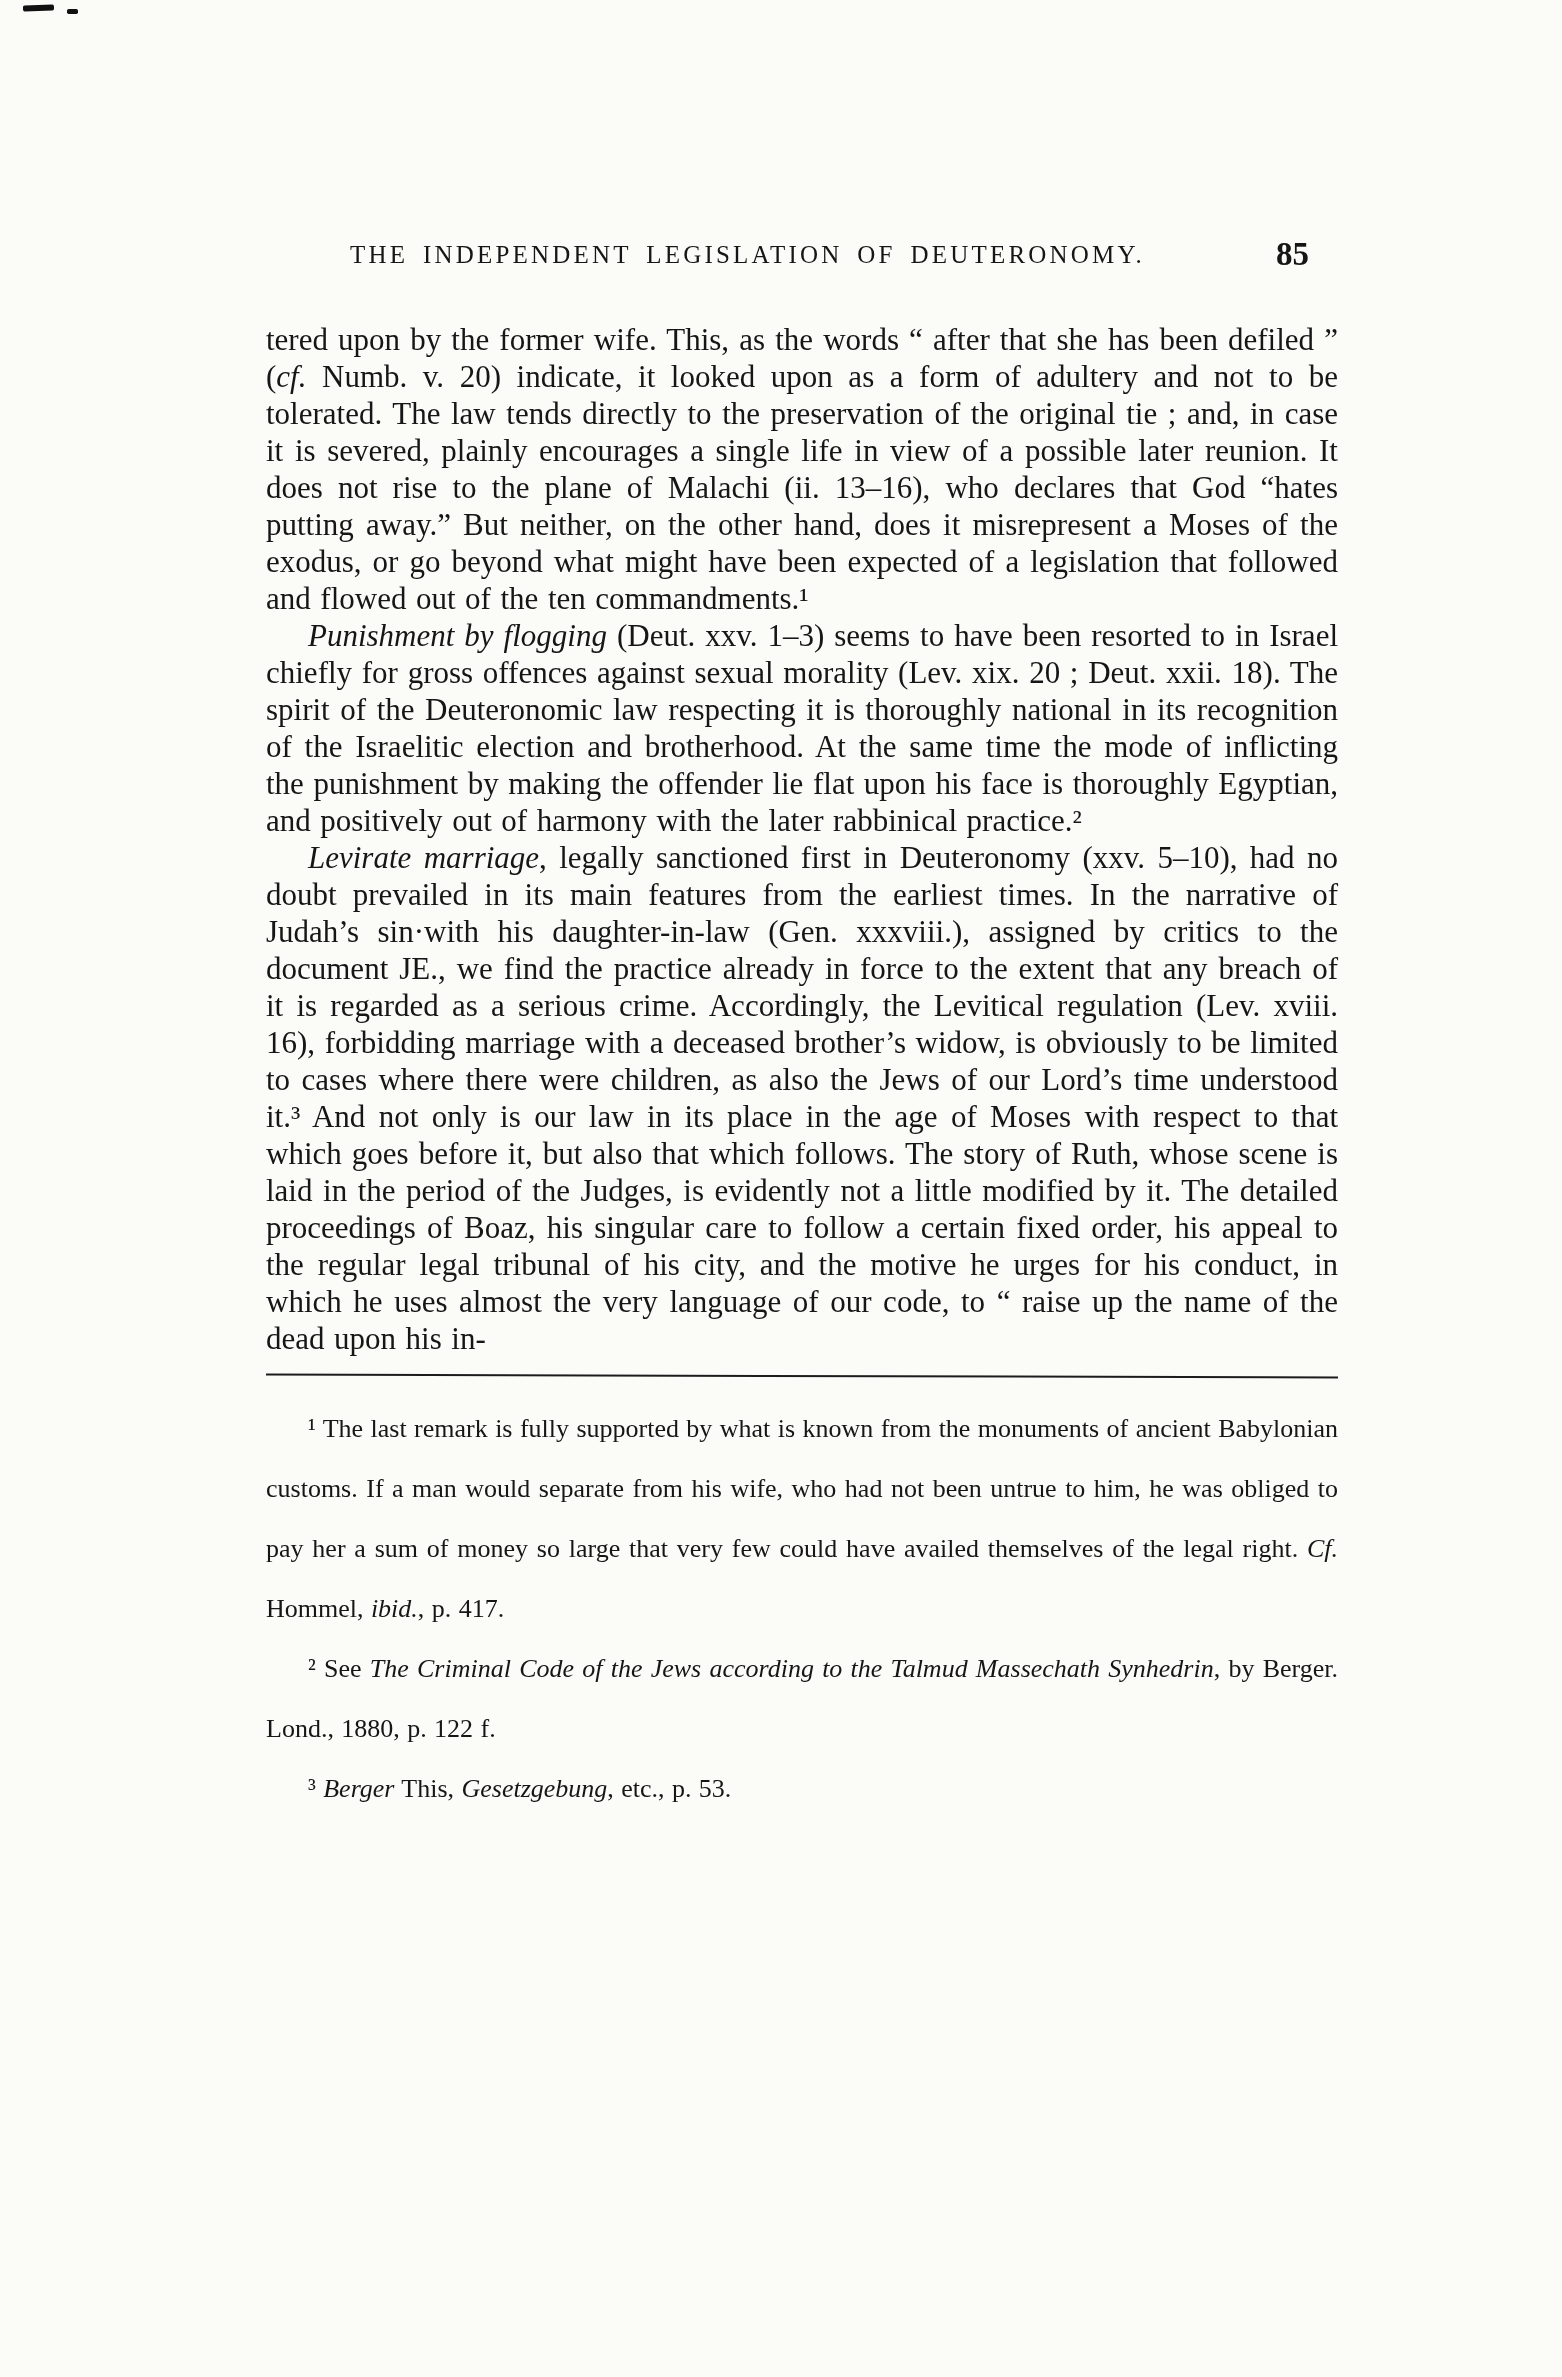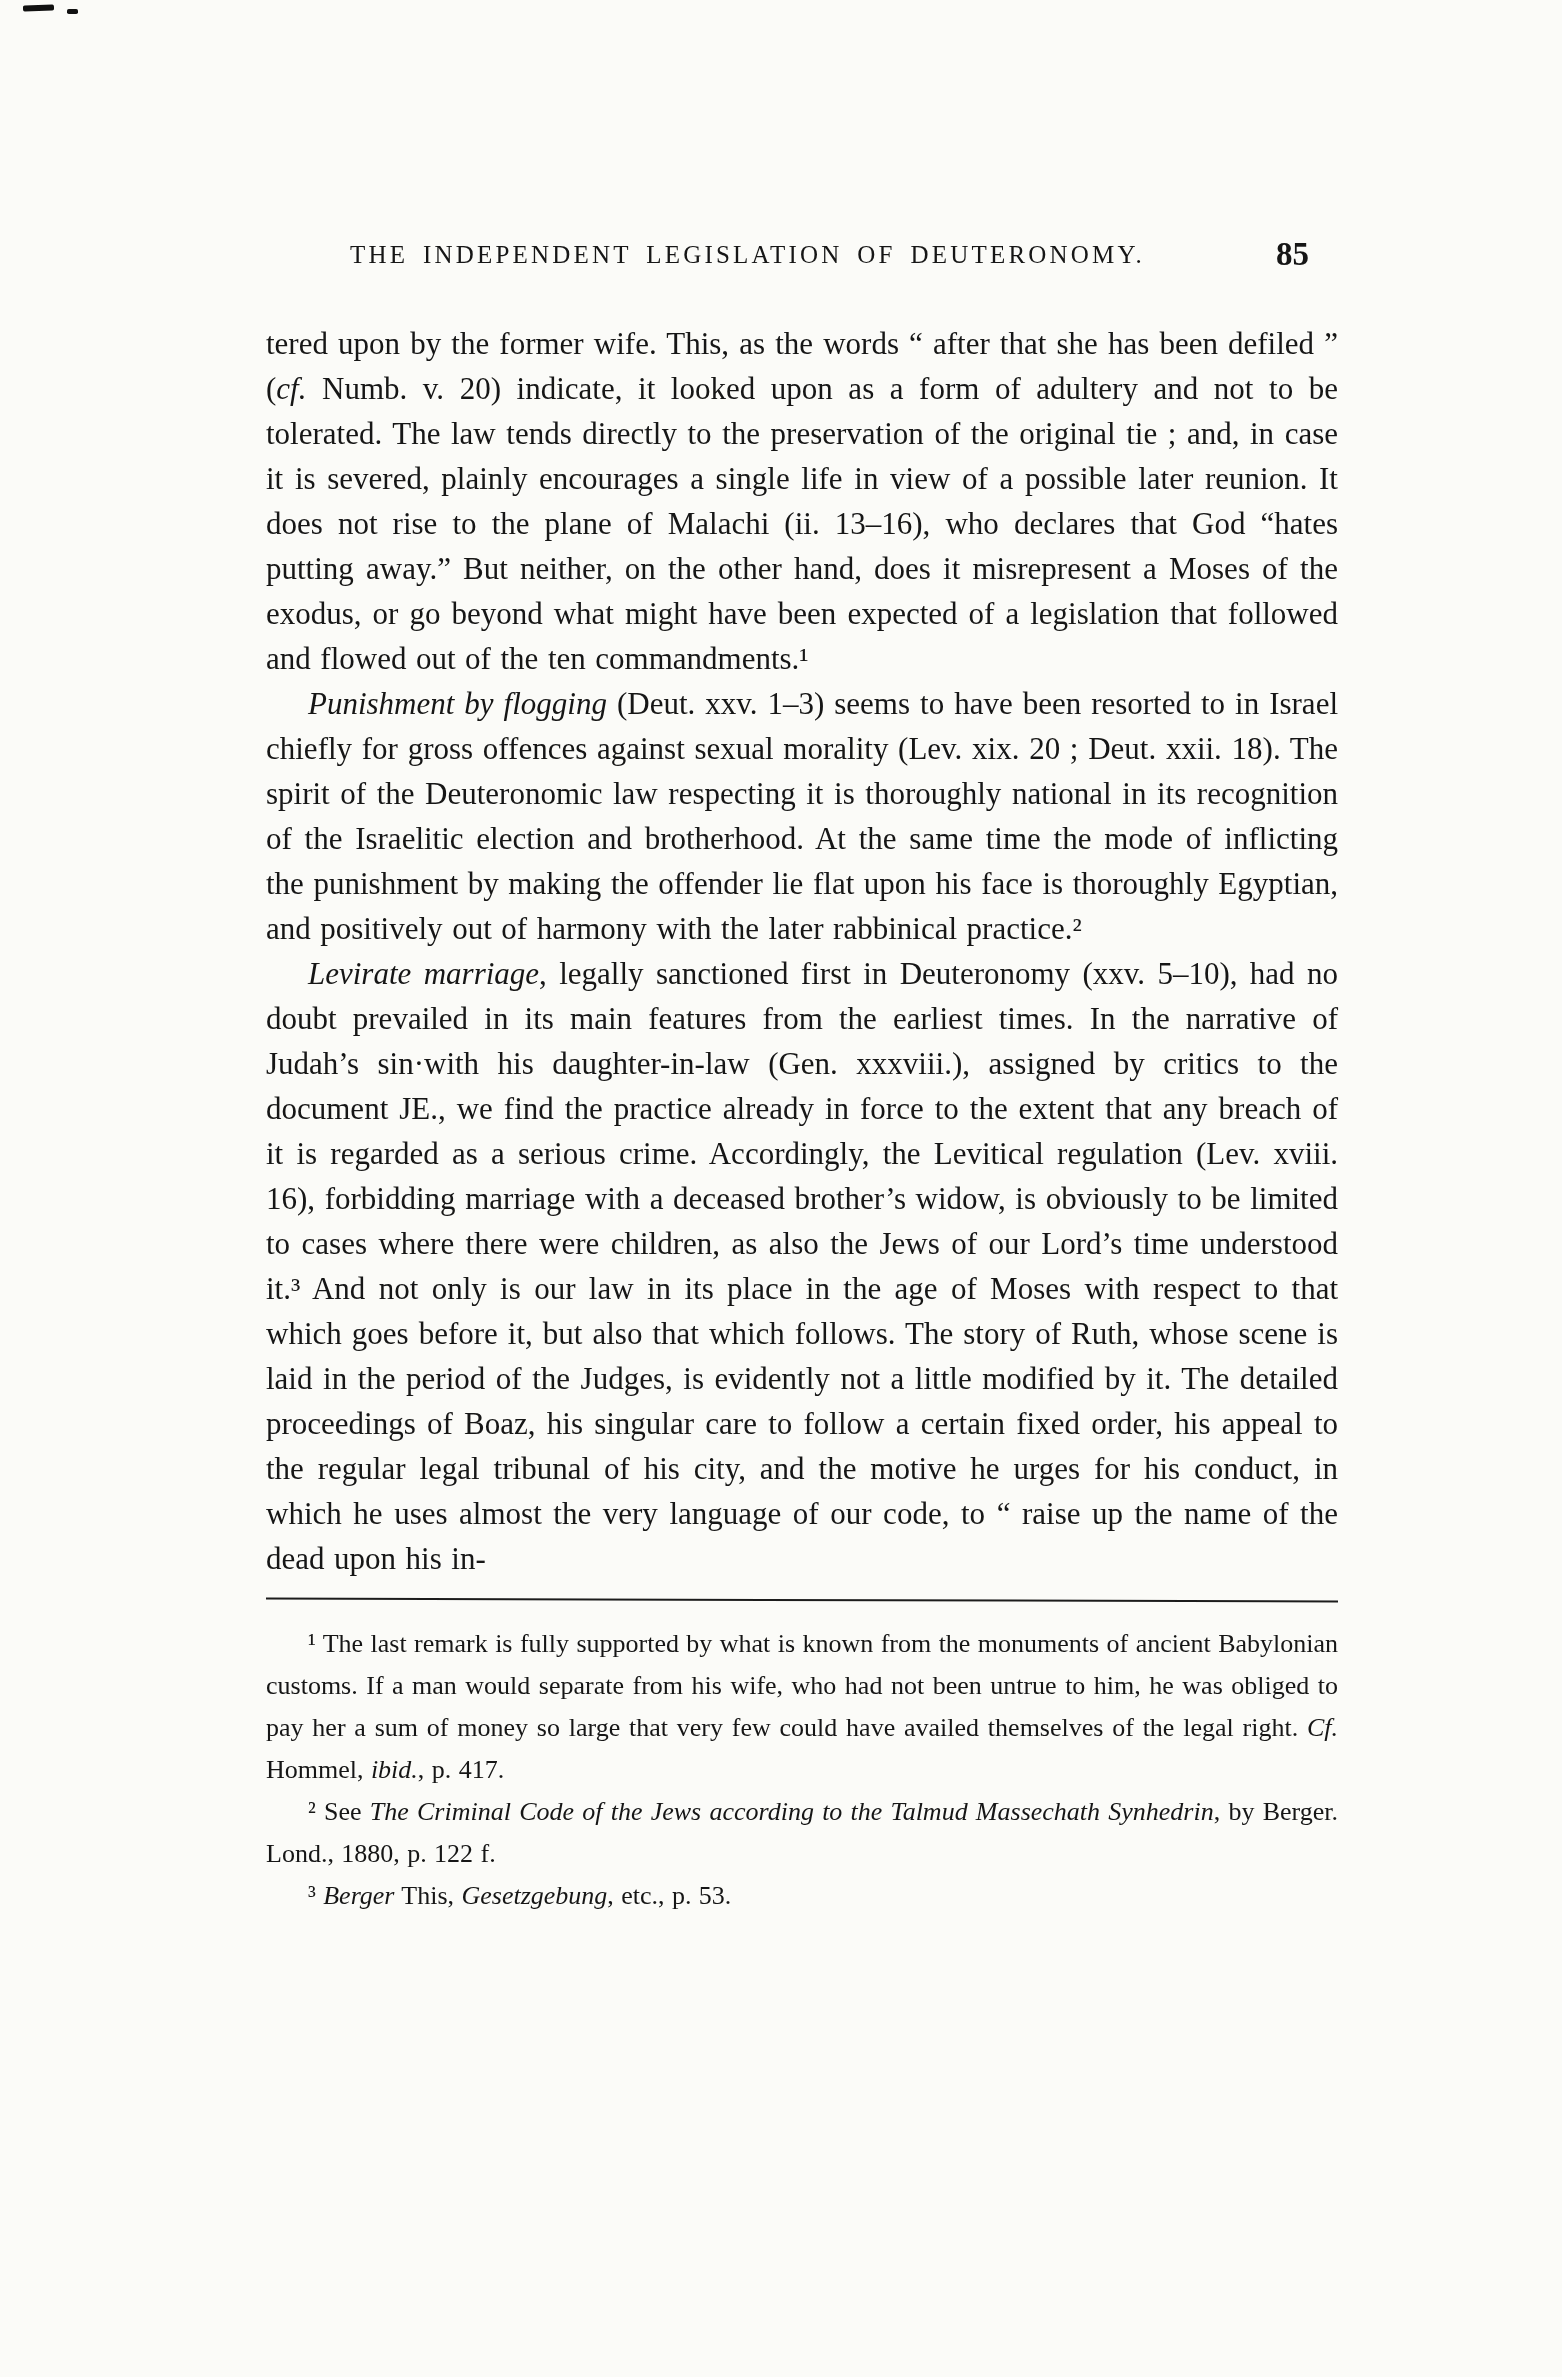--- a/index.html
+++ b/index.html
@@ -51,36 +51,36 @@
   .page-number {
     position: absolute;
     right: 29px;
     top: -5.4px;
     font-size: 33px;
     font-weight: bold;
   }
   .body-text p.para {
     margin: 0;
     font-size: 31px;
-    line-height: 45px;
+    line-height: 37px;
     text-align: justify;
     word-spacing: 1.8px;
   }
   .body-text p.para.indent { text-indent: 42px; }
   .footnote-rule {
     border: none;
     border-top: 2.7px solid #1c1c1c;
     margin: 18px 0 22px 0;
     width: 100%;
     transform: rotate(0.15deg);
   }
   .footnotes p.footnote {
     margin: 0;
     font-size: 26px;
-    line-height: 42px;
+    line-height: 60px;
     text-align: justify;
     text-indent: 42px;
     word-spacing: 0.9px;
   }
   i { font-style: italic; }
 </style>
 </head>
 <body>
 
 <div class="page">

